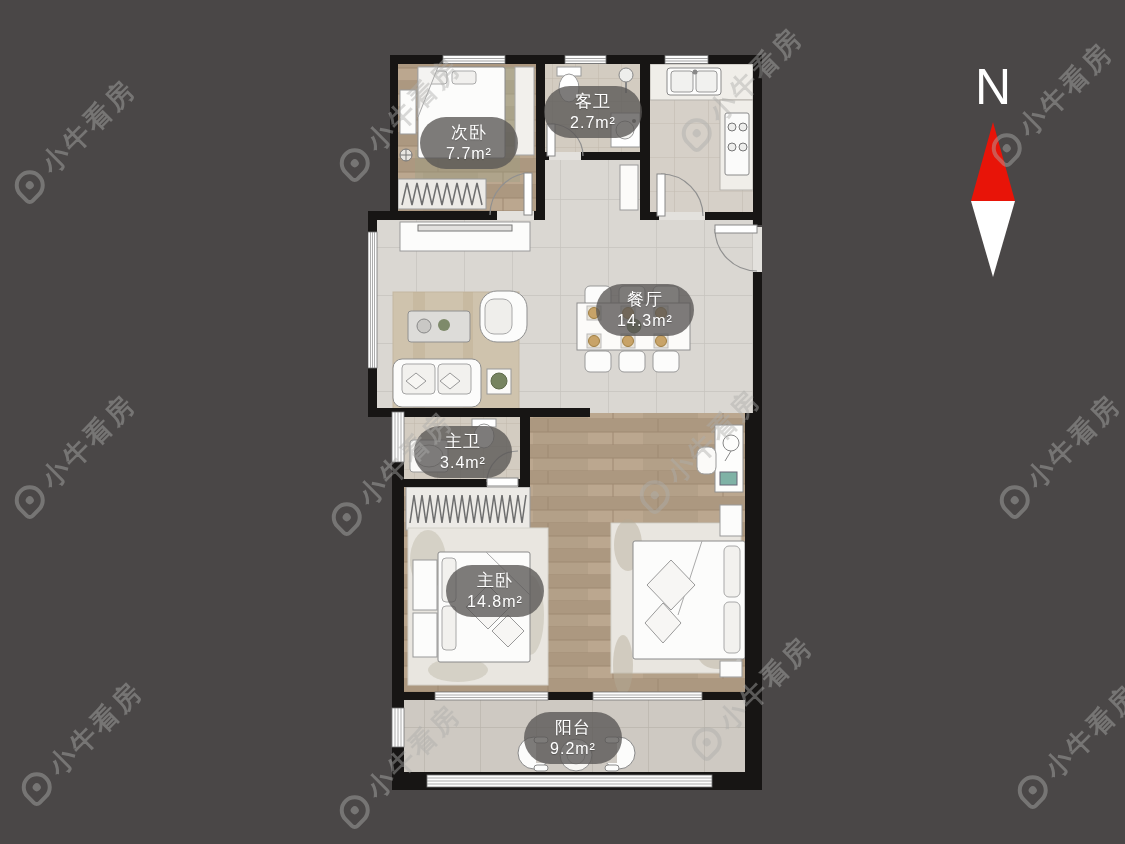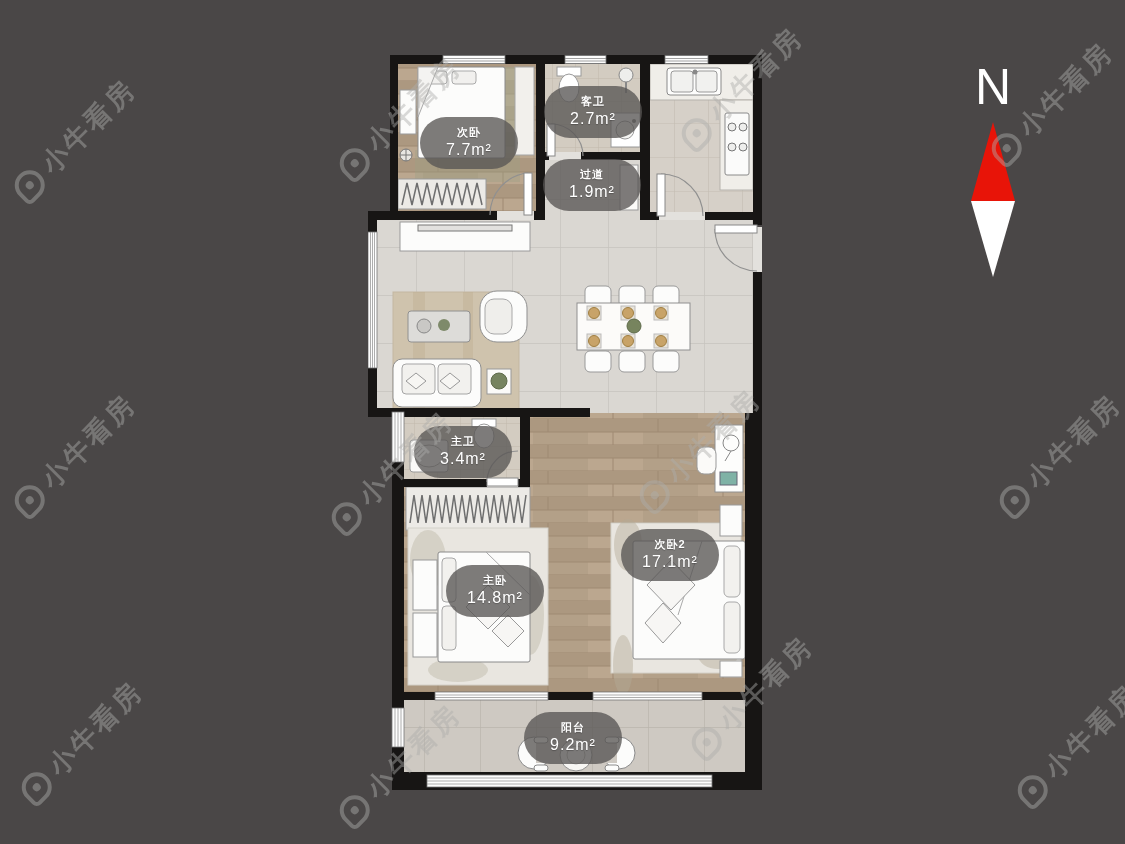--- a/index.html
+++ b/index.html
@@ -31,21 +31,21 @@
   .plan svg{position:absolute;left:0;top:0;}
   
   .pill{
     position:absolute;transform:translate(-50%,-50%);
     width:98px;height:52px;border-radius:27px;
     background:rgba(88,86,84,0.78);
     display:flex;flex-direction:column;align-items:center;justify-content:center;
     color:#ffffff;line-height:1.25;text-align:center;
     text-shadow:0 1px 1px rgba(0,0,0,0.25);
   }
-  .pill-name{font-size:11px;font-weight:bold;letter-spacing:1px;}
+  .pill-name{font-size:17px;font-weight:normal;letter-spacing:1px;}
   .pill-area{font-size:16px;letter-spacing:1px;}
   
   .compass{position:absolute;left:960px;top:62px;width:66px;z-index:20;text-align:center;}
   .compass-n{color:#ffffff;font-size:50px;line-height:1;font-weight:normal;}
   .compass svg{display:block;margin:10px auto 0 auto;}
 </style>
 </head>
 <body>
 
 <div class="plan">
@@ -302,31 +302,27 @@
   </svg>
 
   <div class="pill" style="left:101px;top:88px">
     <span class="pill-name">次卧</span>
     <span class="pill-area">7.7m²</span>
   </div>
   <div class="pill" style="left:225px;top:57px">
     <span class="pill-name">客卫</span>
     <span class="pill-area">2.7m²</span>
   </div>
-  <div class="pill" style="left:224px;top:130px">
-    <span class="pill-name">过道</span>
-    <span class="pill-area">1.9m²</span>
+  <div class="pill" style="left:277px;top:255px">
+    <span class="pill-name">餐厅</span>
+    <span class="pill-area">14.3m²</span>
   </div>
   <div class="pill" style="left:95px;top:397px">
     <span class="pill-name">主卫</span>
     <span class="pill-area">3.4m²</span>
-  </div>
-  <div class="pill" style="left:302px;top:500px">
-    <span class="pill-name">次卧2</span>
-    <span class="pill-area">17.1m²</span>
   </div>
   <div class="pill" style="left:127px;top:536px">
     <span class="pill-name">主卧</span>
     <span class="pill-area">14.8m²</span>
   </div>
   <div class="pill" style="left:205px;top:683px">
     <span class="pill-name">阳台</span>
     <span class="pill-area">9.2m²</span>
   </div>
 </div>

